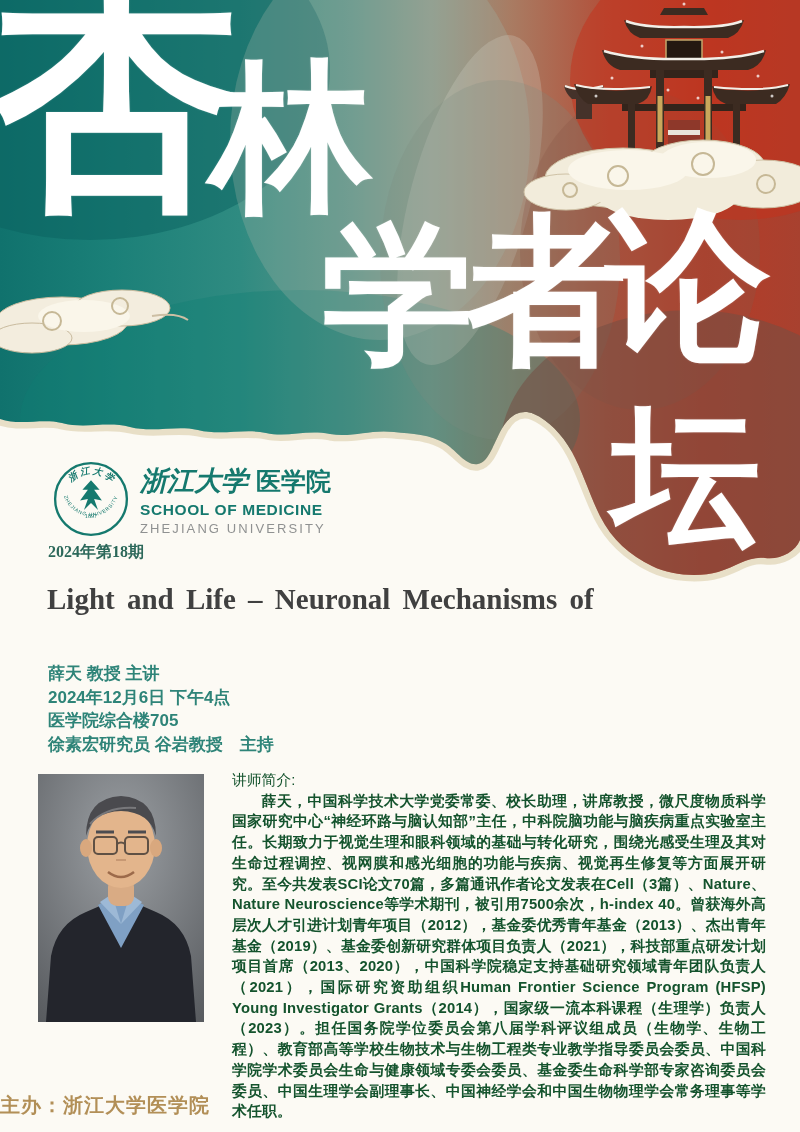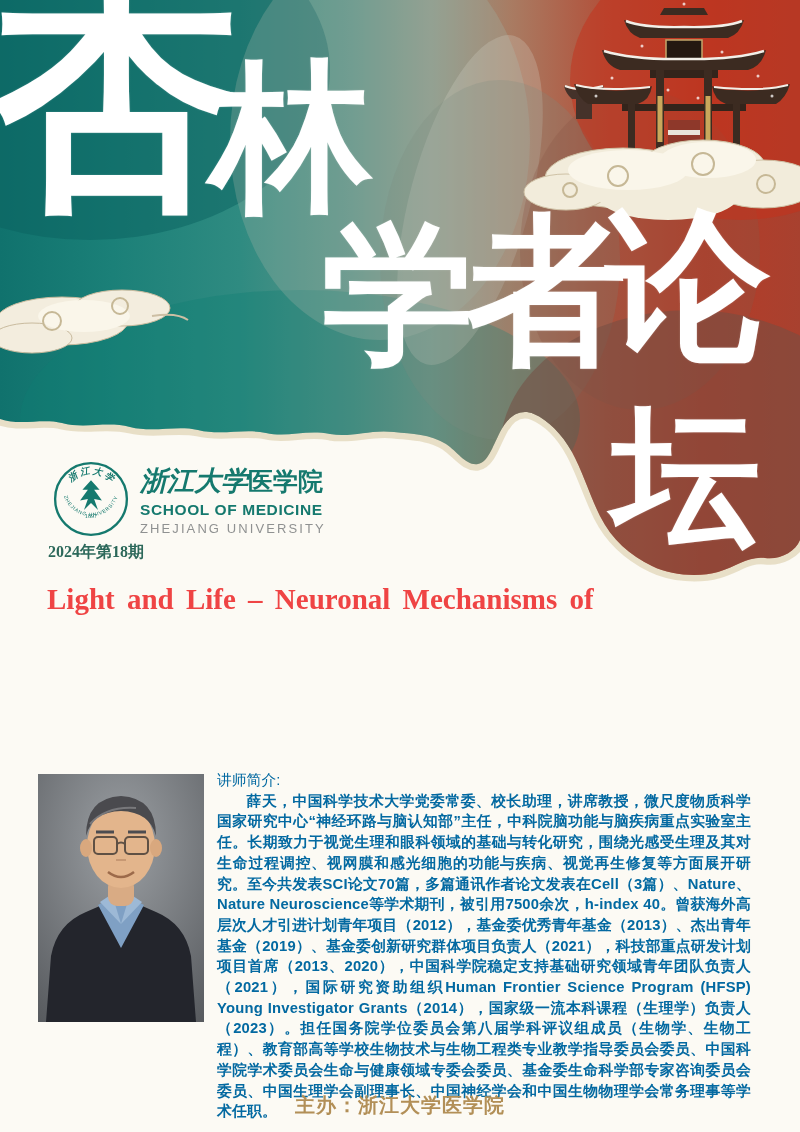--- a/index.html
+++ b/index.html
@@ -17,38 +17,38 @@
   .c-xue {left:322px;top:220px;font-size:152px;}
   .c-zhe {left:465px;top:212px;font-size:162px;}
   .c-lun {left:606px;top:206px;font-size:164px;}
   .c-tan {left:612px;top:403px;font-size:148px;}
 
   
   .branding{position:absolute;left:52px;top:460px;display:flex;align-items:center;}
   .seal{width:78px;height:78px;flex:none;}
   .brand-text{margin-left:10px;}
   .brand-cn{color:#15796e;font-size:25px;font-weight:bold;white-space:nowrap;}
-  .brand-cn .script{font-family:"Liberation Serif",serif;font-style:italic;font-weight:700;font-size:27px;margin-right:0;}
+  .brand-cn .script{font-family:"Liberation Serif",serif;font-style:italic;font-weight:700;font-size:27px;margin-right:8px;}
   .brand-en1{color:#15796e;font-size:15.5px;font-weight:bold;letter-spacing:.6px;margin-top:2px;}
   .brand-en2{color:#8f9191;font-size:13px;letter-spacing:2.1px;margin-top:2px;}
 
   
   .issue{position:absolute;left:48px;top:542px;color:#2c685a;font-size:16px;font-weight:bold;
          font-family:"Liberation Serif",serif;}
-  .talk-title{position:absolute;left:47px;top:578px;color:#ef4444;font-size:29px;line-height:42px;
+  .talk-title{position:absolute;left:47px;top:578px;color:#404040;font-size:29px;line-height:42px;
          font-weight:700;font-family:"Liberation Serif",serif;word-spacing:5px;margin:0;}
   .info{position:absolute;left:48px;top:662px;color:#2e8478;font-size:17px;font-weight:bold;line-height:23.7px;}
 
   .bio{position:absolute;left:0;top:770px;width:800px;display:flex;padding:0 34px 0 38px;box-sizing:border-box;}
   .photo{flex:none;width:166px;height:248px;margin-top:4px;background:#6b6e72;overflow:hidden;}
-  .bio-text{margin-left:13px;width:534px;color:#0369a1;font-size:14.8px;line-height:20.7px;text-align:justify;}
+  .bio-text{margin-left:28px;width:534px;color:#14532d;font-size:14.8px;line-height:20.7px;text-align:justify;}
   .bio-heading{margin:0 0 0 0;}
   .bio-para{margin:0;text-indent:2em;letter-spacing:.2px;font-weight:bold;}
 
-  .footer{position:absolute;left:0;top:1092px;width:800px;text-align:center;color:#b28f57;
+  .footer{position:absolute;left:0;top:1092px;width:800px;text-align:left;color:#b28f57;
           font-size:20px;font-weight:bold;letter-spacing:1px;}
 </style>
 </head>
 <body>
 
 <div class="page">
 
   <div class="header-art">
     <svg width="800" height="600" viewBox="0 0 800 600">
       <defs>
@@ -194,20 +194,26 @@
       </div>
       <div class="brand-en1">SCHOOL OF MEDICINE</div>
       <div class="brand-en2">ZHEJIANG UNIVERSITY</div>
     </div>
   </div>
 
   <div class="issue">2024年第18期</div>
 
   <h1 class="talk-title"><span>Light and Life – Neuronal Mechanisms of</span><br></h1>
 
+  <div class="info">
+    <div>薛天 教授 主讲</div>
+    <div>2024年12月6日 下午4点</div>
+    <div>医学院综合楼705</div>
+    <div>徐素宏研究员 谷岩教授　主持</div>
+  </div>
 
   <div class="bio">
     <div class="photo">
       <svg width="166" height="248" viewBox="0 0 166 248">
         <rect width="166" height="248" fill="url(#photogbg)"></rect>
         <path d="M 8,248 L 13,182 Q 19,150 48,138 L 71,128 L 95,128 L 118,138 Q 147,150 153,182 L 158,248 Z" fill="#23252c"></path>
         <path d="M 60,131 L 83,174 L 106,131 L 95,125 L 71,125 Z" fill="#7fa0c4"></path>
         <path d="M 62,128 L 83,150 L 74,120 Z" fill="#9db9d6"></path>
         <path d="M 104,128 L 83,150 L 92,120 Z" fill="#9db9d6"></path>
         <rect x="70" y="104" width="26" height="28" rx="9" fill="#d9ab84"></rect>

